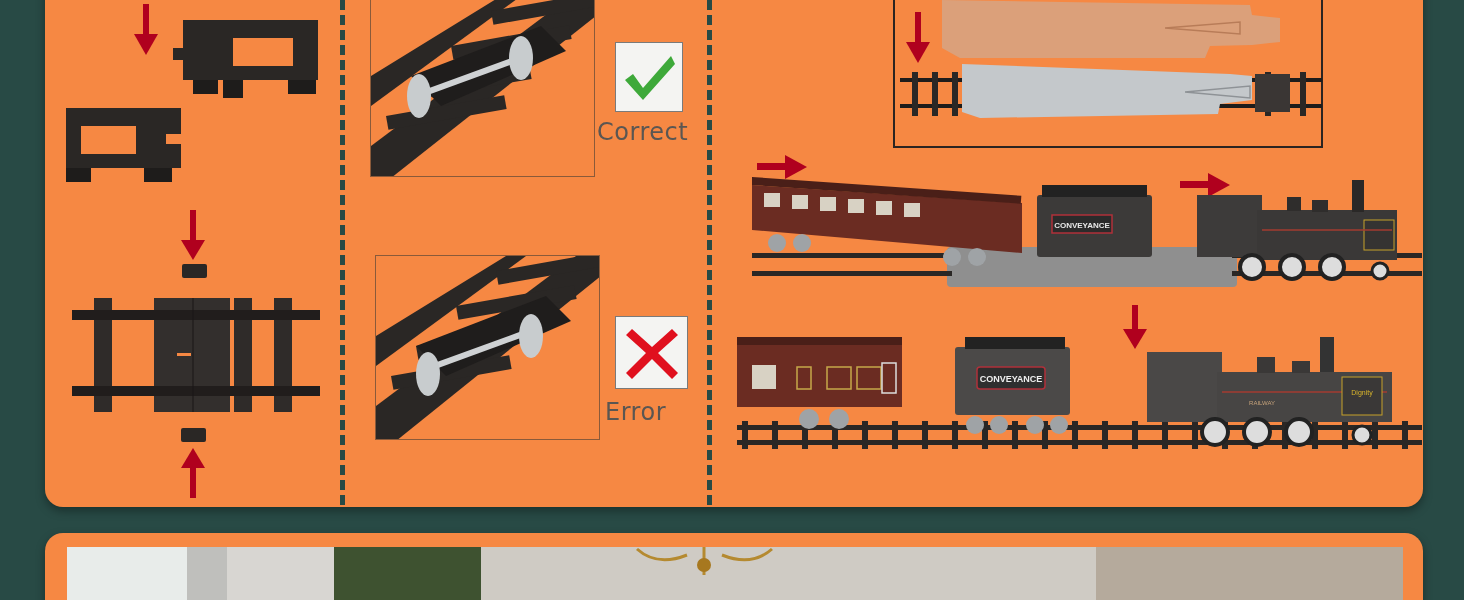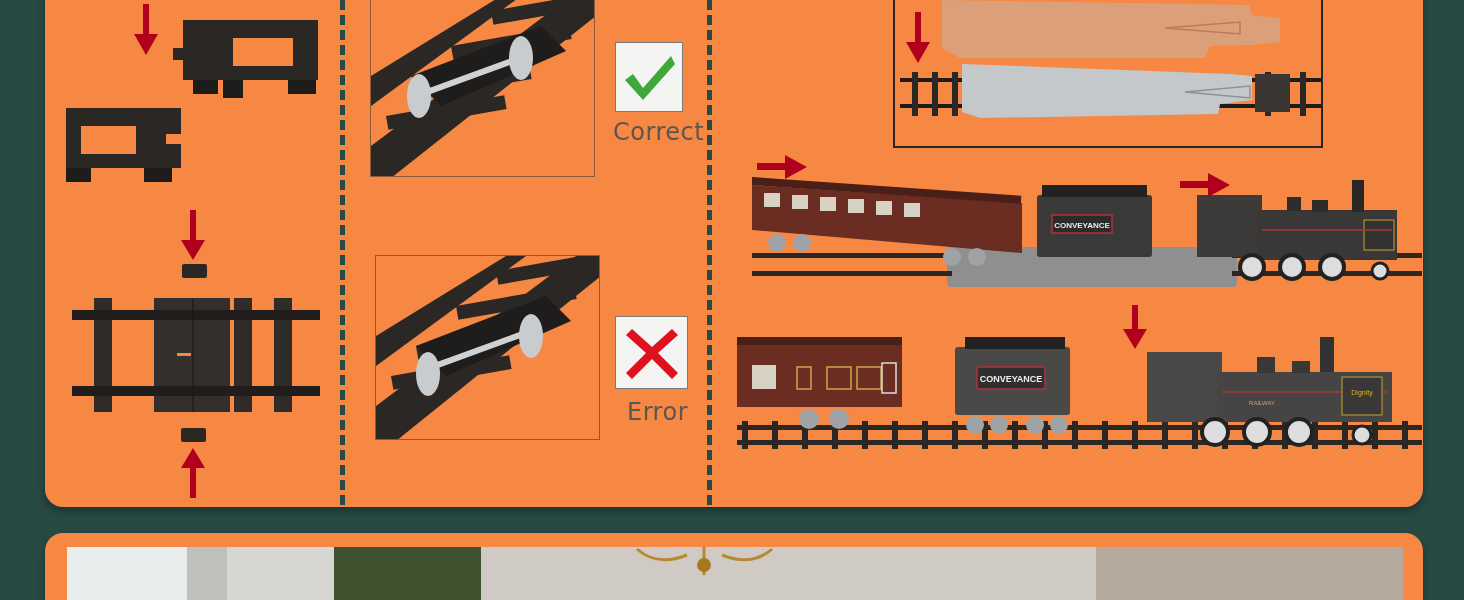--- a/index.html
+++ b/index.html
@@ -108,21 +108,21 @@
         <rect x="50" y="95" width="100" height="6" fill="#cfd2d4" transform="rotate(-20 50 95)"></rect>
         <ellipse cx="48" cy="100" rx="12" ry="22" fill="#c8ccce"></ellipse>
         <ellipse cx="150" cy="62" rx="12" ry="22" fill="#c8ccce"></ellipse>
       </svg>
     </div>
     <div class="badge-box" style="left:270px;top:42px;width:68px;height:70px;">
       <svg width="56" height="50" viewBox="0 0 56 50">
         <path d="M4,28 L12,22 L22,36 L50,4 L54,12 L22,48 Z" fill="#3ea93a"></path>
       </svg>
     </div>
-    <div class="badge-label" style="left:268px;top:118px;">Correct</div>
+    <div class="badge-label" style="left:252px;top:118px;">Correct</div>
 
     <div class="framed" style="left:30px;top:255px;width:225px;height:185px;overflow:hidden;">
       <svg width="225" height="185" viewBox="0 0 225 185">
         <g fill="#2a2725">
           <polygon points="0,150 200,0 225,0 225,20 20,185 0,185"></polygon>
           <polygon points="0,80 130,0 150,0 0,110"></polygon>
           <rect x="15" y="120" width="120" height="14" transform="rotate(-10 15 120)"></rect>
           <rect x="40" y="90" width="120" height="14" transform="rotate(-10 40 90)"></rect>
           <rect x="80" y="50" width="120" height="14" transform="rotate(-10 80 50)"></rect>
           <rect x="120" y="15" width="110" height="14" transform="rotate(-10 120 15)"></rect>
@@ -131,21 +131,21 @@
         <rect x="50" y="110" width="100" height="6" fill="#cfd2d4" transform="rotate(-20 50 110)"></rect>
         <ellipse cx="52" cy="118" rx="12" ry="22" fill="#c8ccce"></ellipse>
         <ellipse cx="155" cy="80" rx="12" ry="22" fill="#c8ccce"></ellipse>
       </svg>
     </div>
     <div class="badge-box" style="left:270px;top:316px;width:73px;height:73px;">
       <svg width="56" height="56" viewBox="0 0 56 56">
         <path d="M8,4 L28,22 L48,4 L54,10 L34,28 L54,48 L48,54 L28,34 L8,54 L2,48 L22,28 L2,10 Z" fill="#e0101e"></path>
       </svg>
     </div>
-    <div class="badge-label" style="left:282px;top:398px;">Error</div>
+    <div class="badge-label" style="left:260px;top:398px;">Error</div>
   </div>
 
   <div class="divider" style="left:662px;top:20px;"></div>
 
   <div class="abs" style="left:667px;top:20px;width:711px;height:505px;text-align:right;">
     <div class="framed framed-dark" style="left:181px;top:-10px;width:430px;height:158px;">
       <svg class="arrow-down" style="left:11px;top:20px;" width="24" height="52" viewBox="0 0 24 52">
         <rect x="9" y="0" width="6" height="34" fill="#b0001e"></rect>
           <polygon points="0,30 24,30 12,51" fill="#b0001e"></polygon>
       </svg>

